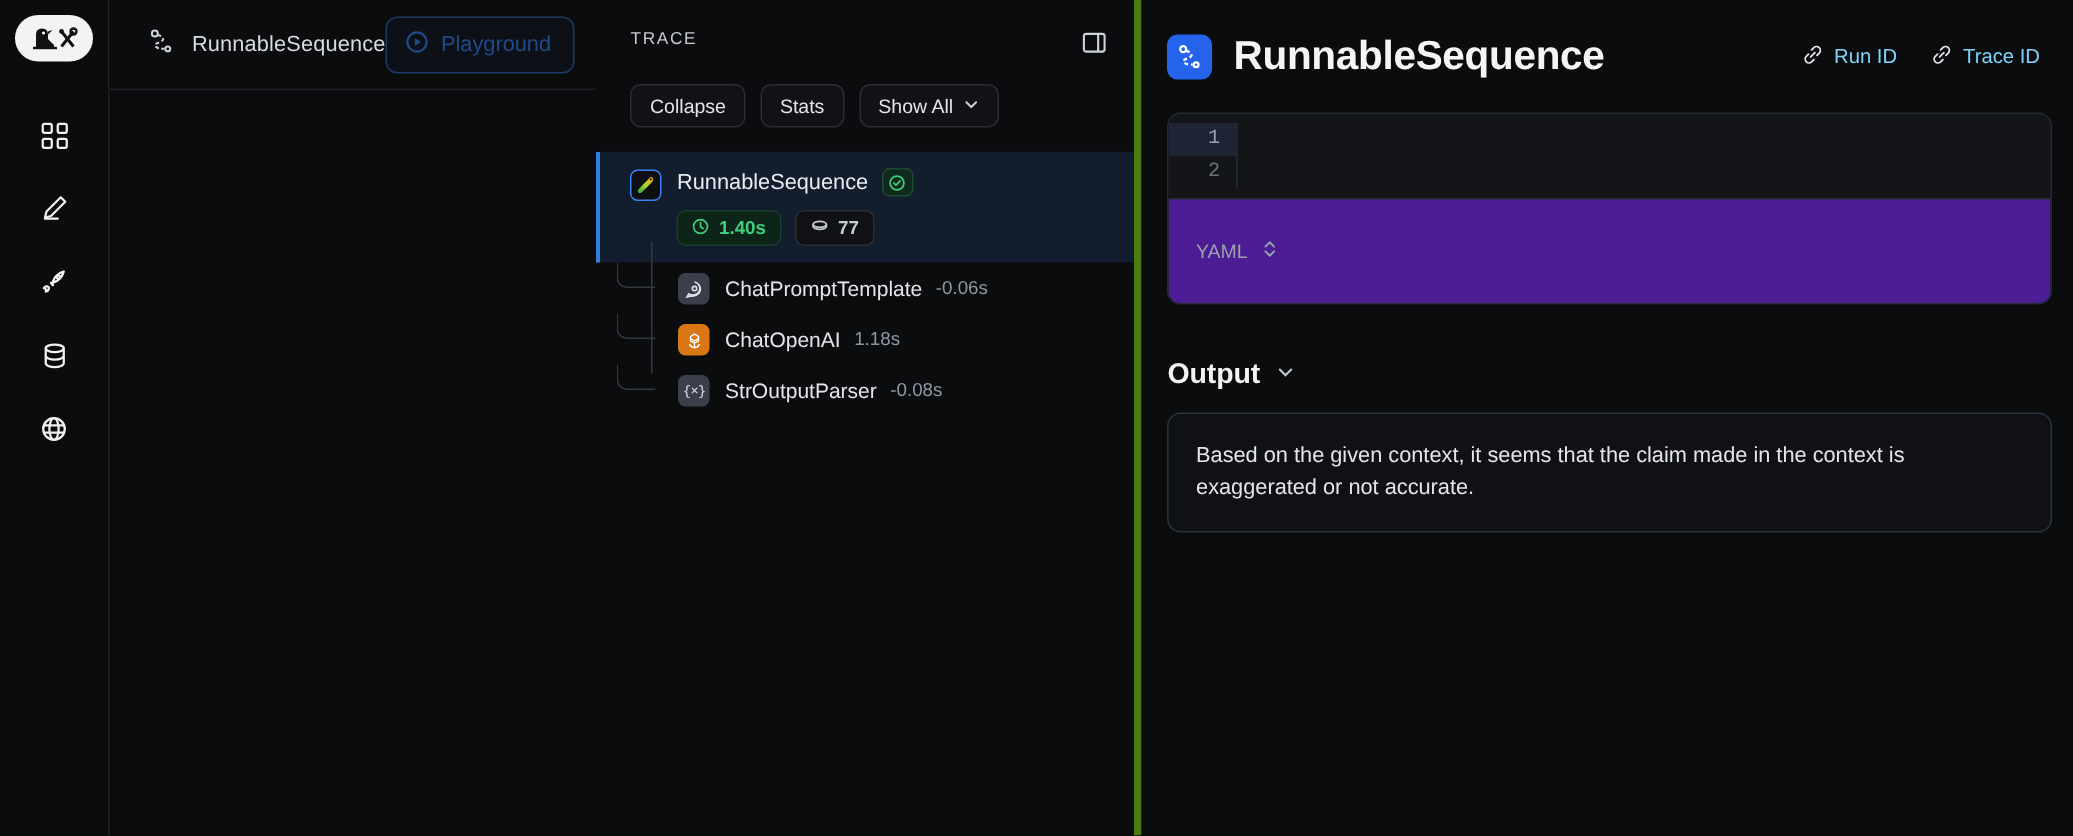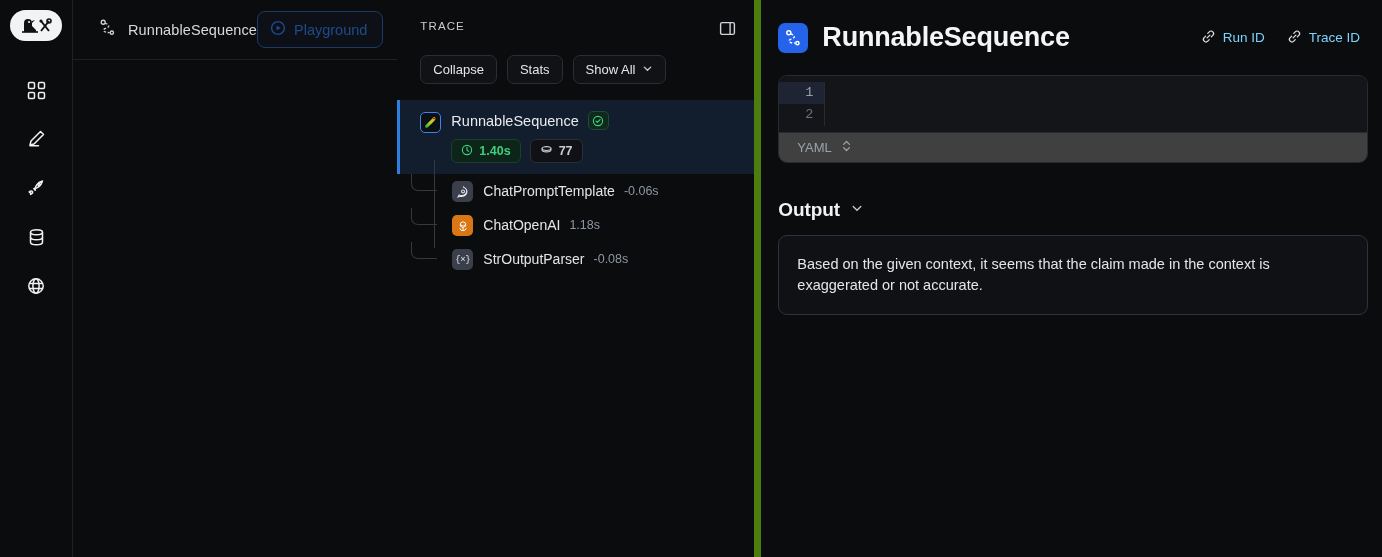--- a/index.html
+++ b/index.html
@@ -57,21 +57,21 @@
     color: #1f4a8c; font-size: 14.5px;
     background: #0d1117; cursor: pointer;
   }
 
   
   .body { flex: 1; display: flex; min-height: 0; }
 
   
   .trace-panel {
     width: 364px; flex: 0 0 364px;
-    border-right: 7px solid #4d7c0f;
+    border-right: 5px solid #4d7c0f;
     background: #0b0c0e;
     display: flex; flex-direction: column; min-height: 0;
   }
   .trace-head {
     padding: 20px 18px 0 23px;
     display: flex; align-items: flex-start; justify-content: space-between;
   }
   .trace-title {
     font-size: 11.5px; letter-spacing: 1.1px; color: #c9ccd1; font-weight: 400;
   }
@@ -176,22 +176,22 @@
   .gutter div.cur { background: #1e2433; color: #98a0ac; }
   .code-lines {
     flex: 1; min-width: 0; padding: 0 0 0 18px;
     font-family: "Liberation Mono", monospace; font-size: 13.5px; line-height: 18px;
   }
   .code-lines div { padding: 2px 0; white-space: pre; }
   .code-lines div.cur { background: transparent; }
   .k { color: #6f8fe0; }
   .v { color: #8b92a0; }
   .code-foot {
-    border-top: 1px solid #262a31; background: #404040;
-    padding: 6px 18px; display: flex; align-items: flex-end;
+    border-top: 1px solid #262a31; background: #4c1d95;
+    padding: 26px 18px; display: flex; align-items: flex-end;
   }
   .fmt-select { display:flex; align-items:center; gap:9px; color:#9aa1ab; font-size:13px; cursor:pointer;}
 
   .out-card {
     border: 1px solid #2b3340; border-radius: 9px;
     background: #0f1114; padding: 18px;
     font-size: 14.5px; color: #e3e5e9; line-height: 1.45;
   }
 </style>
 </head>

